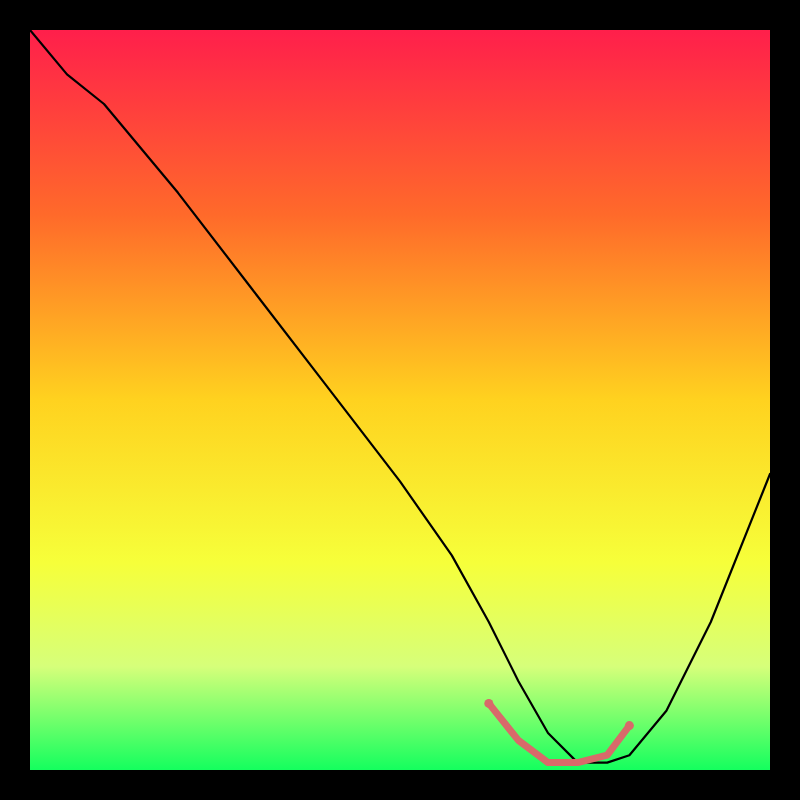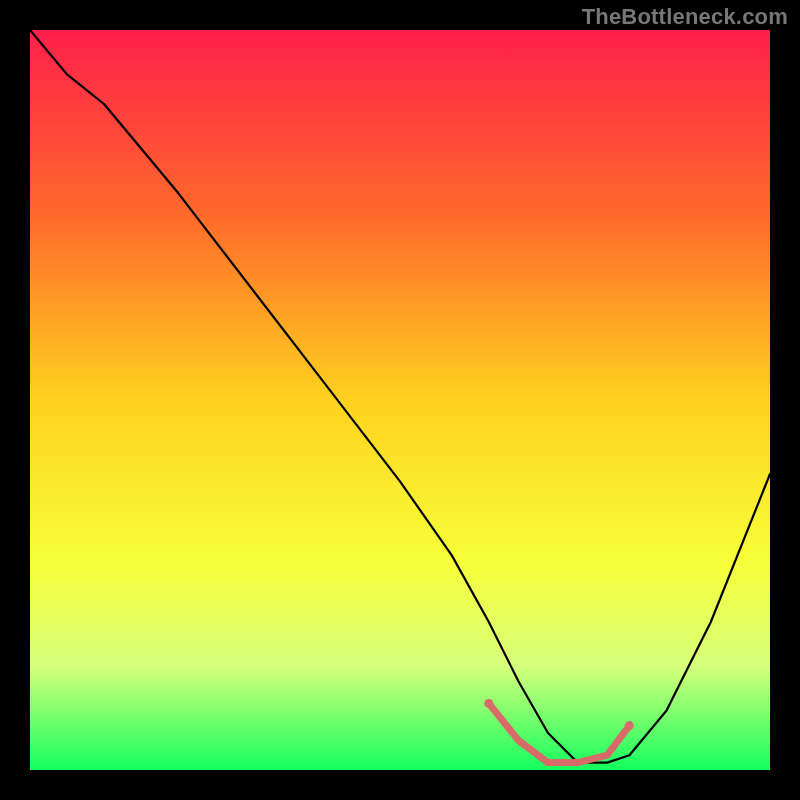--- a/index.html
+++ b/index.html
@@ -28,21 +28,20 @@
     width: 740px;
     height: 740px;
     overflow: hidden;
   }
   .plot svg { display: block; }
 </style>
 </head>
 <body>
 
 <div class="frame">
-  <div class="watermark">TheBottleneck.com</div>
   <div class="plot">
     <svg id="plot-svg" width="740" height="740" viewBox="0 0 740 740" preserveAspectRatio="none">
       <defs>
         <linearGradient id="bg-grad" x1="0" y1="0" x2="0" y2="1">
             <stop offset="0%" stop-color="#ff1f4b"></stop>
             <stop offset="25%" stop-color="#ff6a2a"></stop>
             <stop offset="50%" stop-color="#ffd21f"></stop>
             <stop offset="72%" stop-color="#f6ff3a"></stop>
             <stop offset="86%" stop-color="#d6ff7a"></stop>
             <stop offset="100%" stop-color="#14ff5e"></stop>

